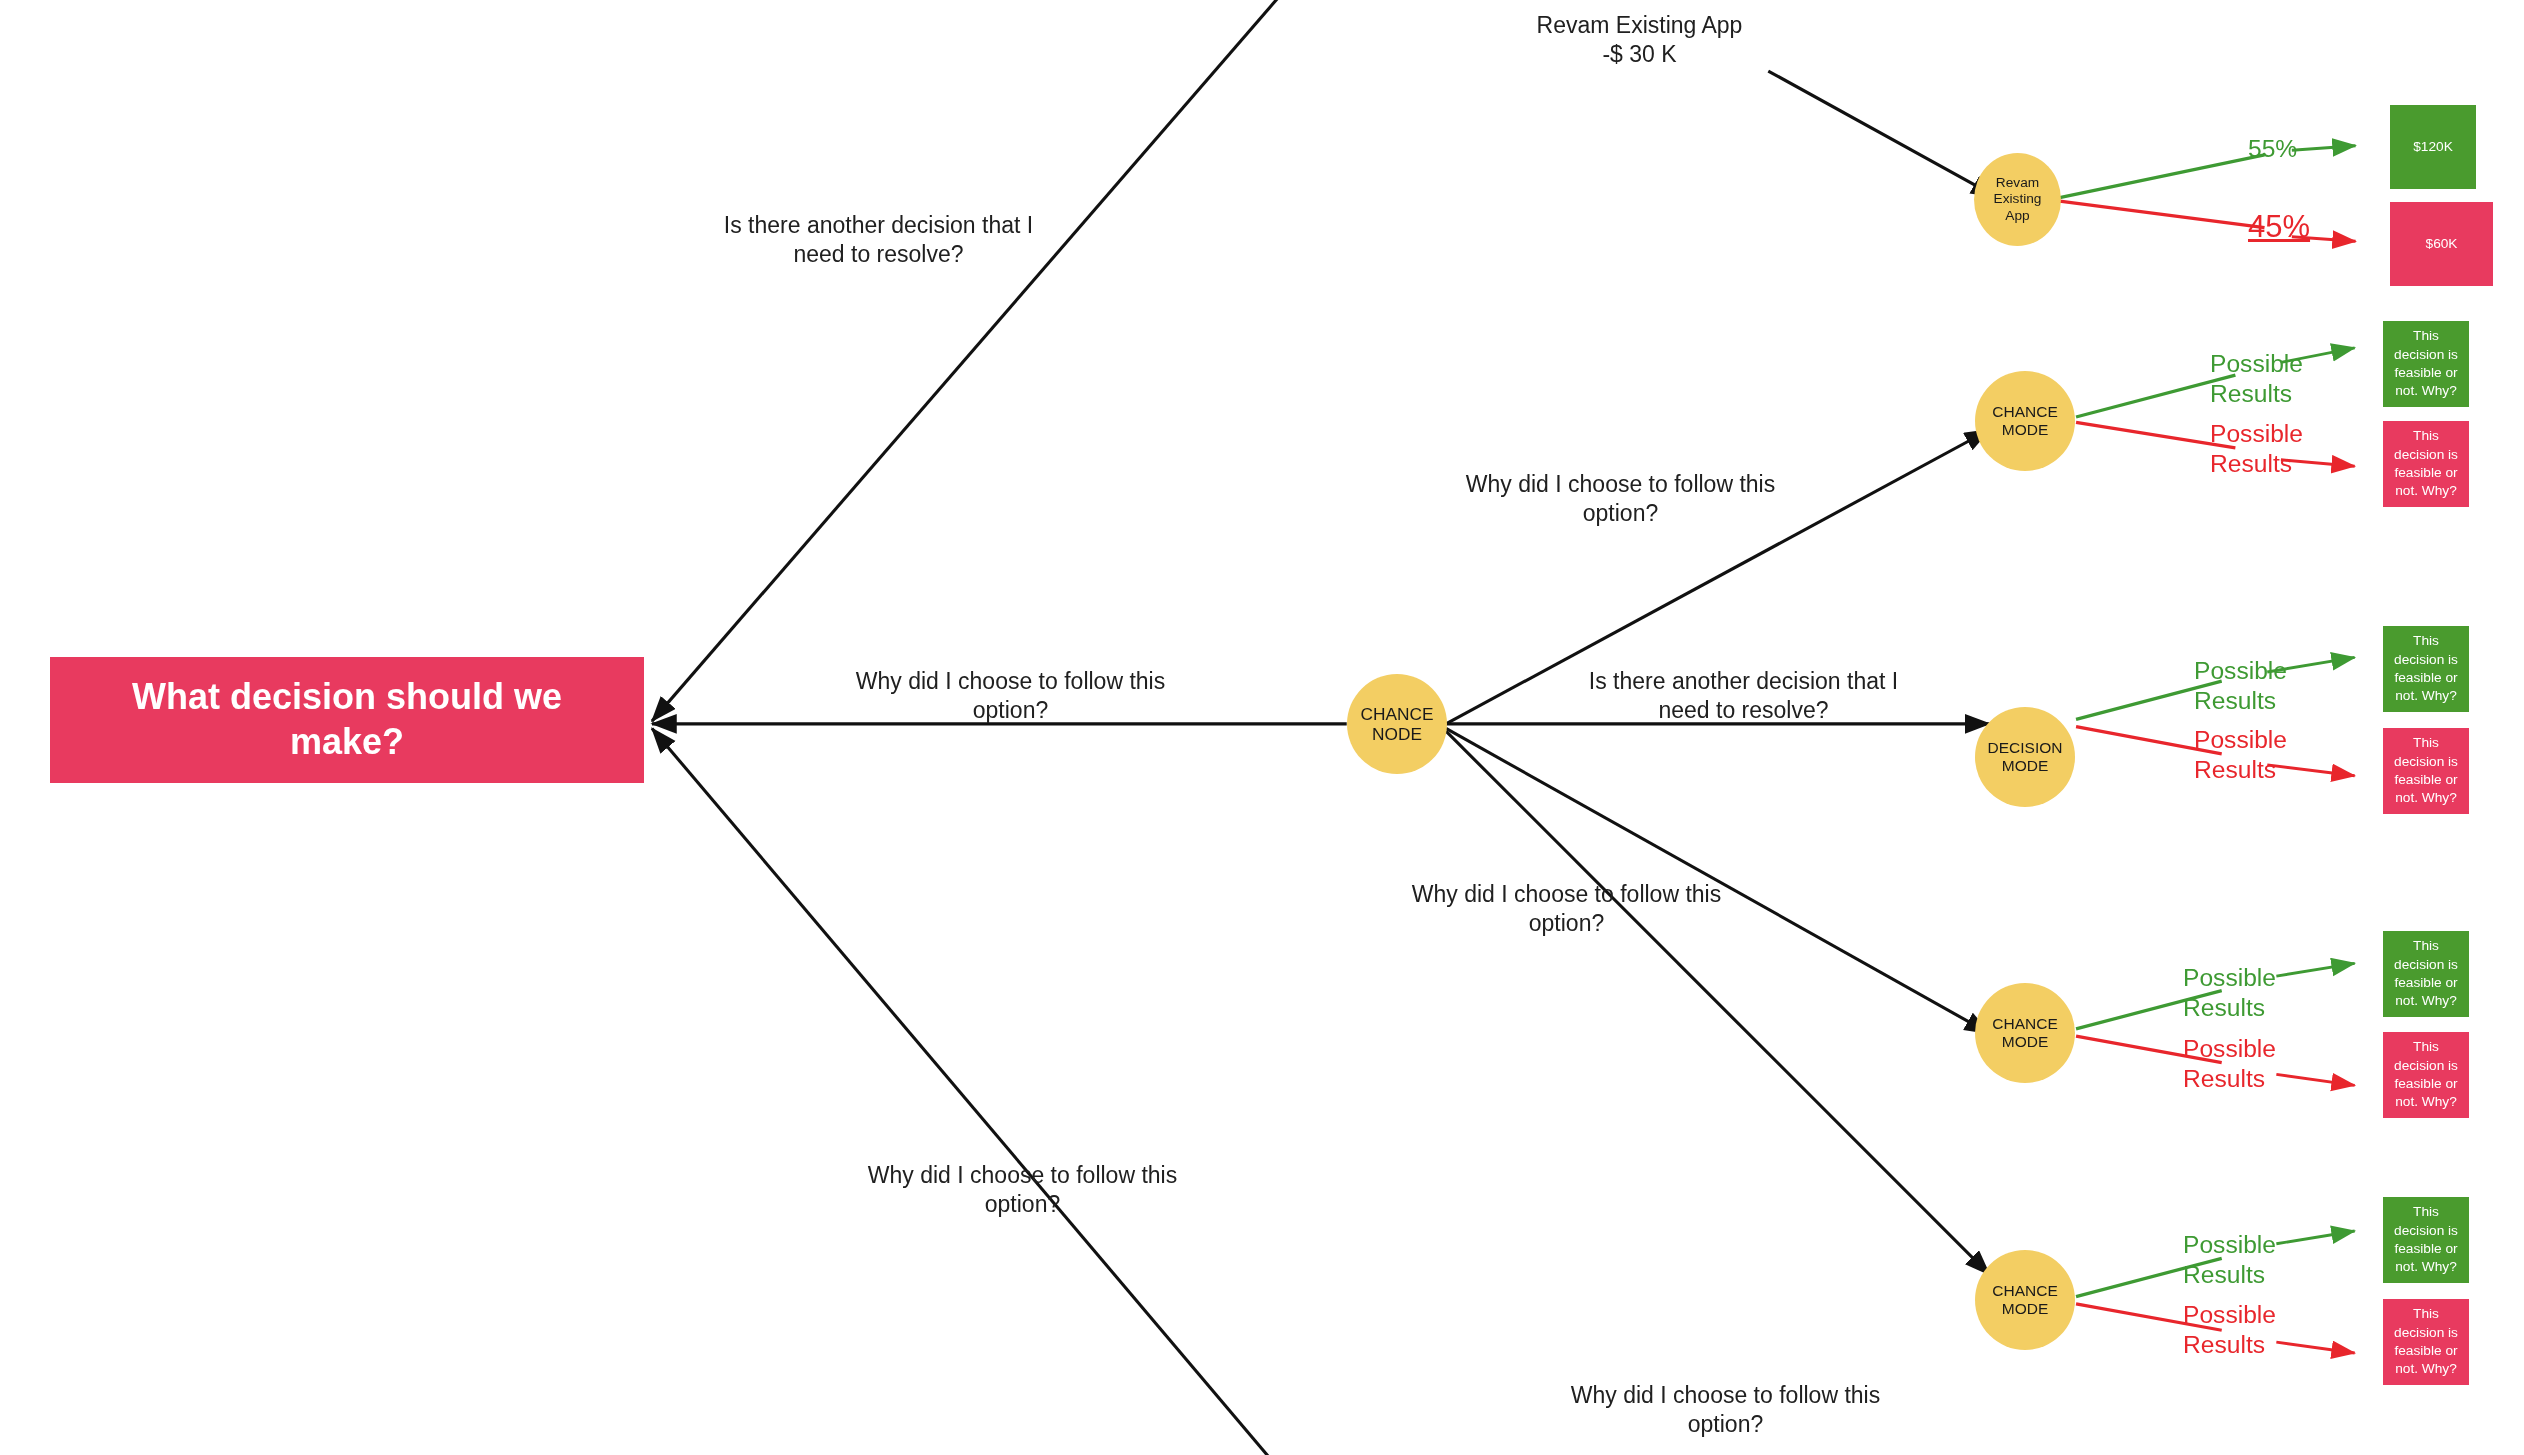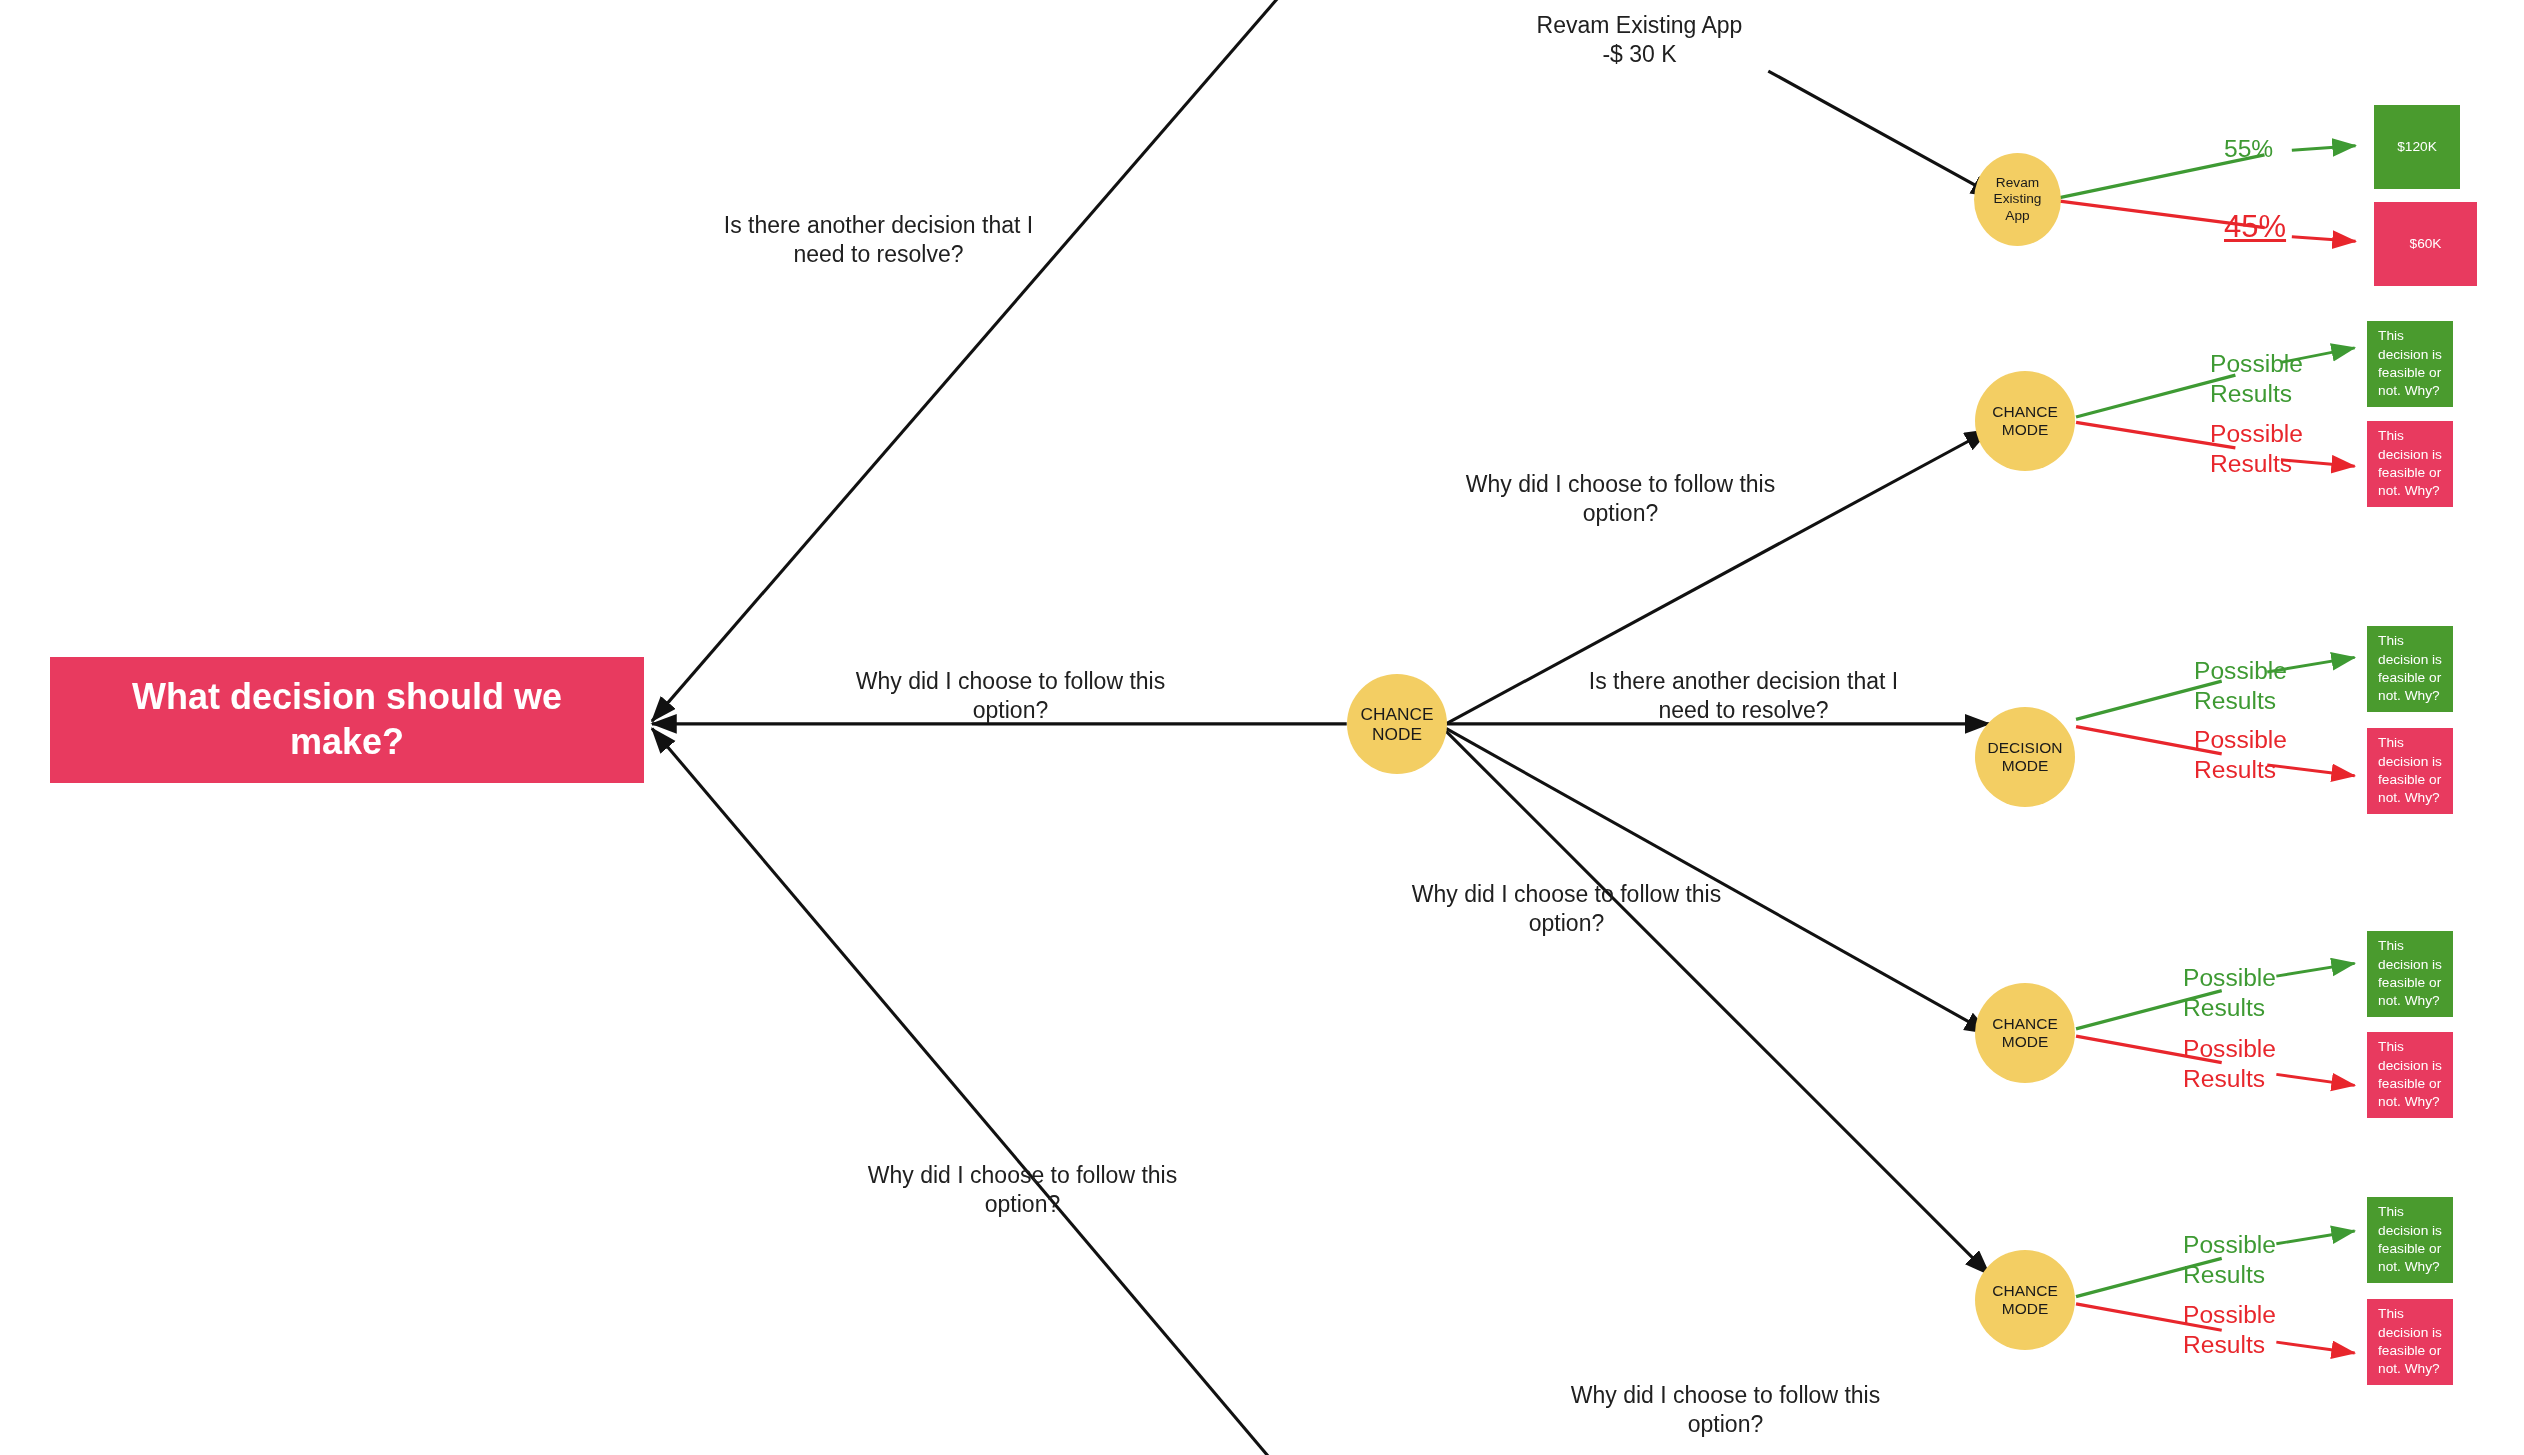--- a/index.html
+++ b/index.html
@@ -46,43 +46,45 @@
     color: #1a1a1a;
     line-height: 1.18;
     box-sizing: border-box;
     white-space: pre-line;
   }
   .leaf-box {
     position: absolute;
     display: flex;
     align-items: center;
     justify-content: center;
-    text-align: left;
+    text-align: center;
     color: #ffffff;
     line-height: 1.35;
     box-sizing: border-box;
     white-space: pre-line;
+    margin-left: 16px;
   }
   .edge-label {
     position: absolute;
     text-align: center;
     color: #202020;
     line-height: 1.28;
     white-space: pre-line;
   }
   .branch-label {
     position: absolute;
     text-align: left;
     line-height: 1.22;
     white-space: pre-line;
   }
   .pct-label {
     position: absolute;
     text-align: center;
     line-height: 1.2;
+    margin-left: 24px;
   }
   .green-text { color: #3E9A33; }
   .red-text   { color: #E8262C; }
 </style>
 </head>
 <body>
 
 <div id="canvas">
 
   <svg id="wires" viewBox="0 0 2773 1598" width="2525" height="1455" xmlns="http://www.w3.org/2000/svg">

